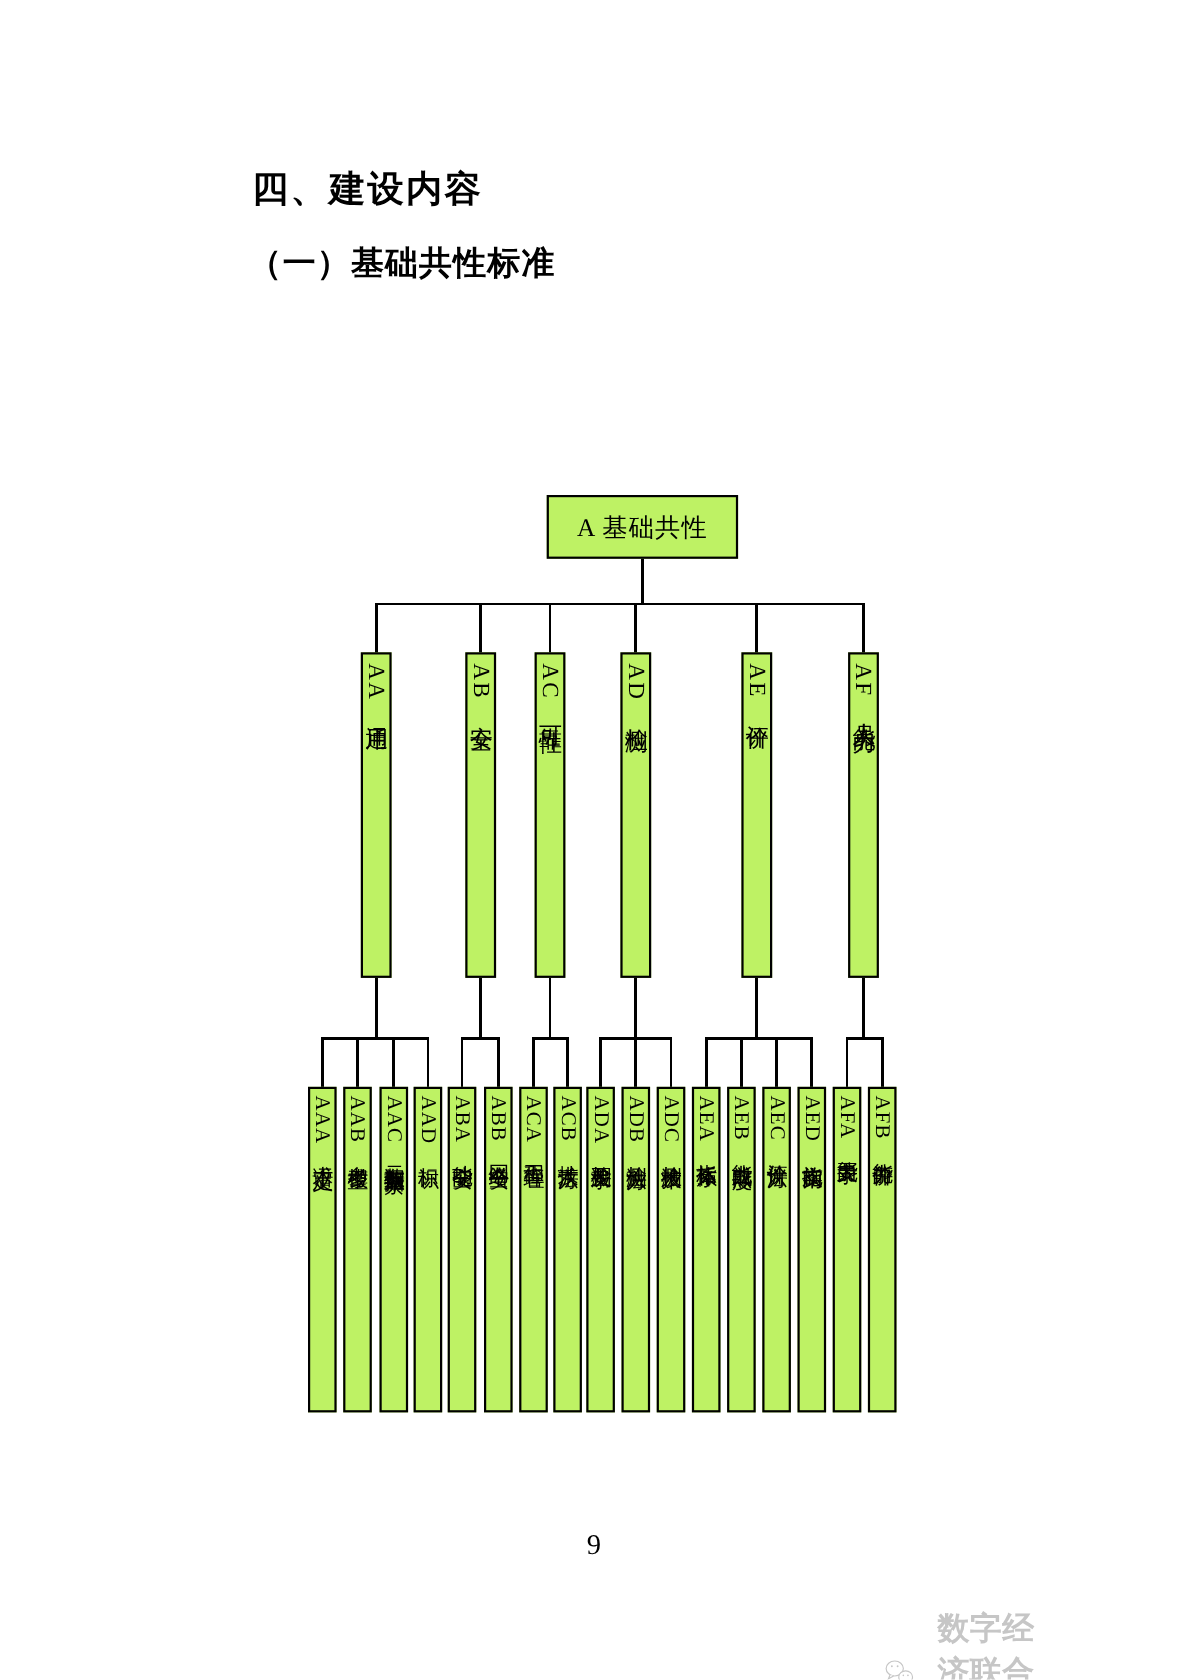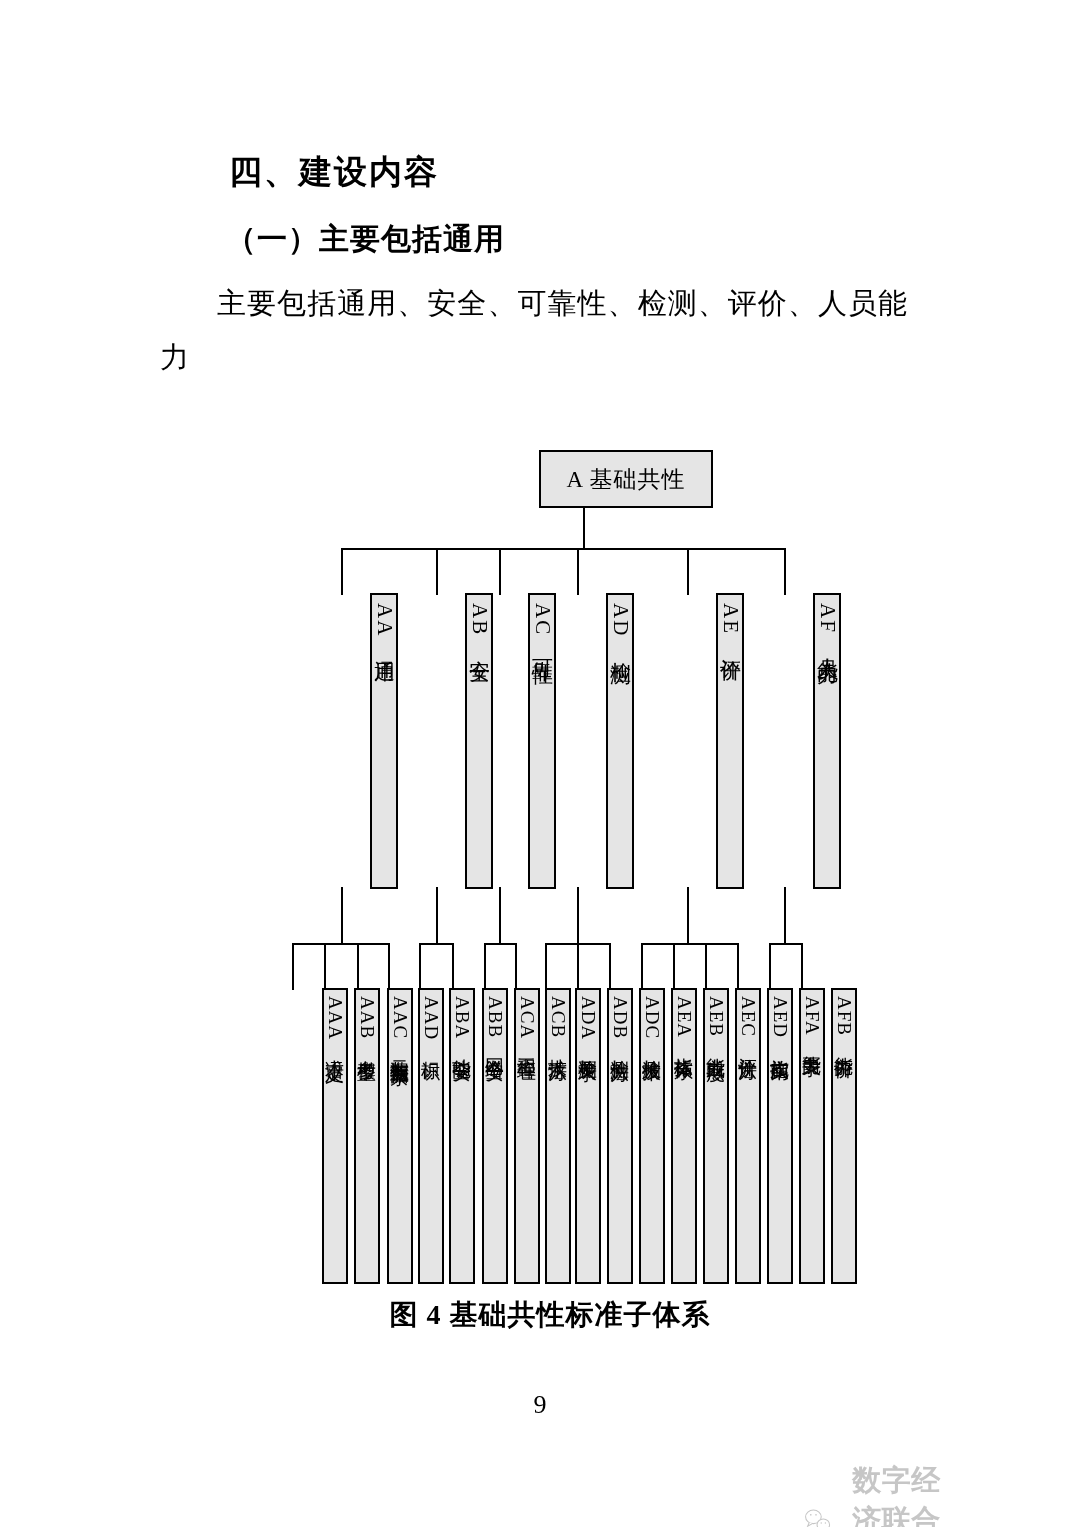--- a/index.html
+++ b/index.html
@@ -16,22 +16,22 @@
     left:226px;top:219px;font-size:30px;font-weight:bold;letter-spacing:1px;
   }
   #paragraph{left:160px;top:276px;width:747px;font-size:29px;}
   .para-line{height:54px;line-height:54px;white-space:nowrap;}
   .para-line.justify{white-space:normal;text-align:justify;text-align-last:justify;}
   .para-line.indent{text-indent:57px;}
 
   
   #diagram-lines{left:0;top:0;width:1080px;height:1527px;pointer-events:none;}
   .node{
-    box-sizing:border-box;border:2px solid #000;background:#e5e5e5;
-    display:flex;justify-content:center;align-items:flex-start;margin-left:42px;
+    box-sizing:border-box;border:2px solid #000;background:#bef264;
+    display:flex;justify-content:center;align-items:flex-start;
   }
   #root-node{
     left:497px;top:450px;width:174px;height:58px;
     align-items:center;font-size:23px;letter-spacing:1px;
   }
   .vnode{top:593px;width:28px;height:296px;font-size:21px;}
   .leaf{top:988px;width:26px;height:296px;font-size:19px;}
   .vtext{
     writing-mode:vertical-rl;text-orientation:mixed;
     padding-top:8px;letter-spacing:2px;line-height:1;
@@ -50,24 +50,23 @@
     font-family:"Liberation Sans","DejaVu Sans",sans-serif;
   }
 </style>
 </head>
 <body>
 
 <div id="page">
 
   <div id="section-title" class="abs">四、建设内容</div>
 
-  <div id="subsection-title" class="abs">（一）主要包括通用</div>
+  <div id="subsection-title" class="abs">（一）基础共性标准</div>
 
   <div id="paragraph" class="abs">
-    <div class="para-line indent justify">主要包括通用、安全、可靠性、检测、评价、人员能力</div>
   </div>
 
   <svg id="diagram-lines" class="abs" width="1080" height="1527" viewBox="0 0 1080 1527" stroke="#000" stroke-width="2.5" shape-rendering="crispEdges">
 
     <line x1="584" y1="506" x2="584" y2="550"></line>
 
     <line x1="342" y1="549" x2="785" y2="549"></line>
 
     <line x1="342" y1="548" x2="342" y2="595"></line>
     <line x1="437" y1="548" x2="437" y2="595"></line>
@@ -177,21 +176,20 @@
   <div class="abs node leaf" style="left:725px;">
     <span class="vtext">AED 实施指南</span>
   </div>
   <div class="abs node leaf" style="left:757px;">
     <span class="vtext">AFA 能力要求</span>
   </div>
   <div class="abs node leaf" style="left:789px;">
     <span class="vtext">AFB 能力评价</span>
   </div>
 
-  <div id="figure-caption" class="abs">图 4  基础共性标准子体系</div>
 
   <div id="page-number" class="abs">9</div>
 
   <div id="footer-brand" class="abs">
     <svg width="54" height="48" viewBox="0 0 54 48" fill="none" stroke="#c6c6c6" stroke-width="2">
       <ellipse cx="18" cy="16" rx="15" ry="13"></ellipse>
       <path d="M10 27 L7 34 L16 29" fill="#ffffff"></path>
       <circle cx="13" cy="12" r="1.6" fill="#c6c6c6" stroke="none"></circle>
       <circle cx="23" cy="12" r="1.6" fill="#c6c6c6" stroke="none"></circle>
       <ellipse cx="37" cy="31" rx="12" ry="11" fill="#ffffff"></ellipse>

